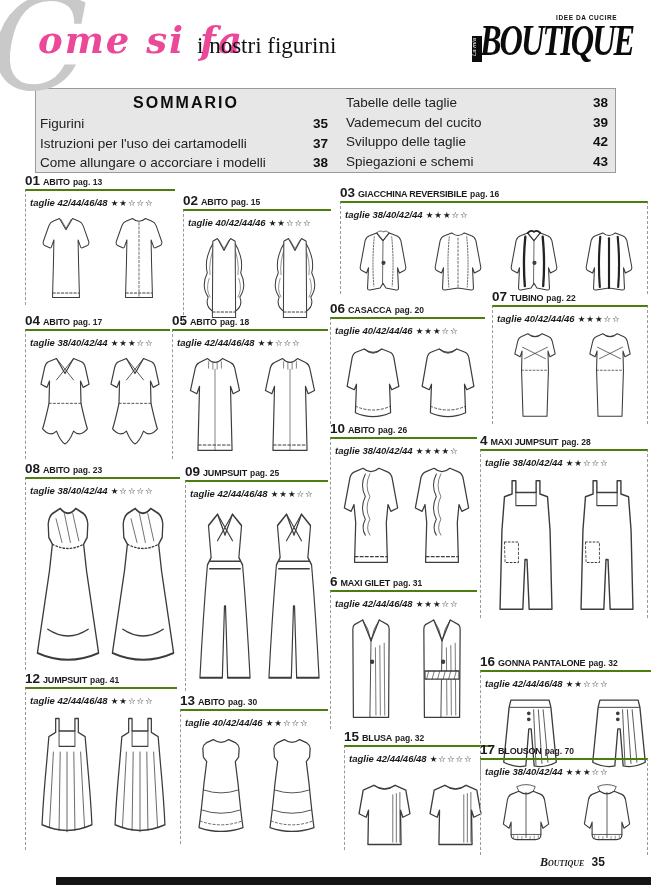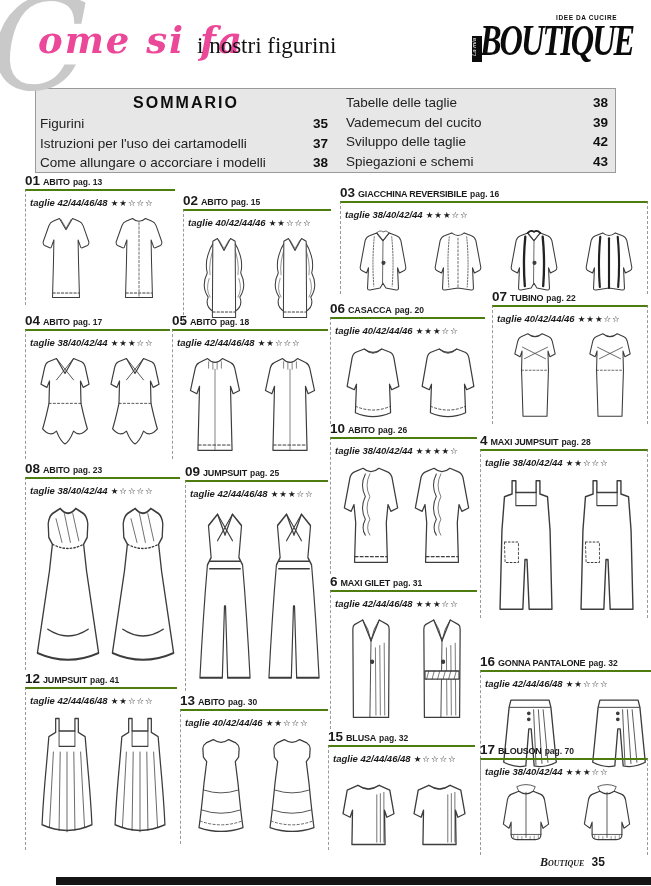--- a/index.html
+++ b/index.html
@@ -501,21 +501,21 @@
       <svg class="sk" width="66" height="116" viewBox="0 0 60 100" preserveAspectRatio="none">
           <use href="#g-gilet"></use>
         </svg>
       <svg class="sk" width="66" height="116" viewBox="0 0 60 100" preserveAspectRatio="none">
           <use href="#g-giletb"></use>
         </svg>
     </div>
     </div>
 </div>
 
-<div class="item" style="left:328px;top:729px;width:147px">
+<div class="item" style="left:344px;top:729px;width:147px">
   <div class="ihead">
       <span class="inum">15</span>
       <span class="iname">BLUSA</span>
       <span class="ipage">pag. 32</span>
     </div>
   <div class="ibody">
       <div class="isz"><span class="isizes">taglie 42/44/46/48</span><span class="istars">★☆☆☆☆</span></div>
     <div class="srow">
       <svg class="sk" width="72" height="82" viewBox="0 0 60 68">
           <use href="#g-blusa"></use>

